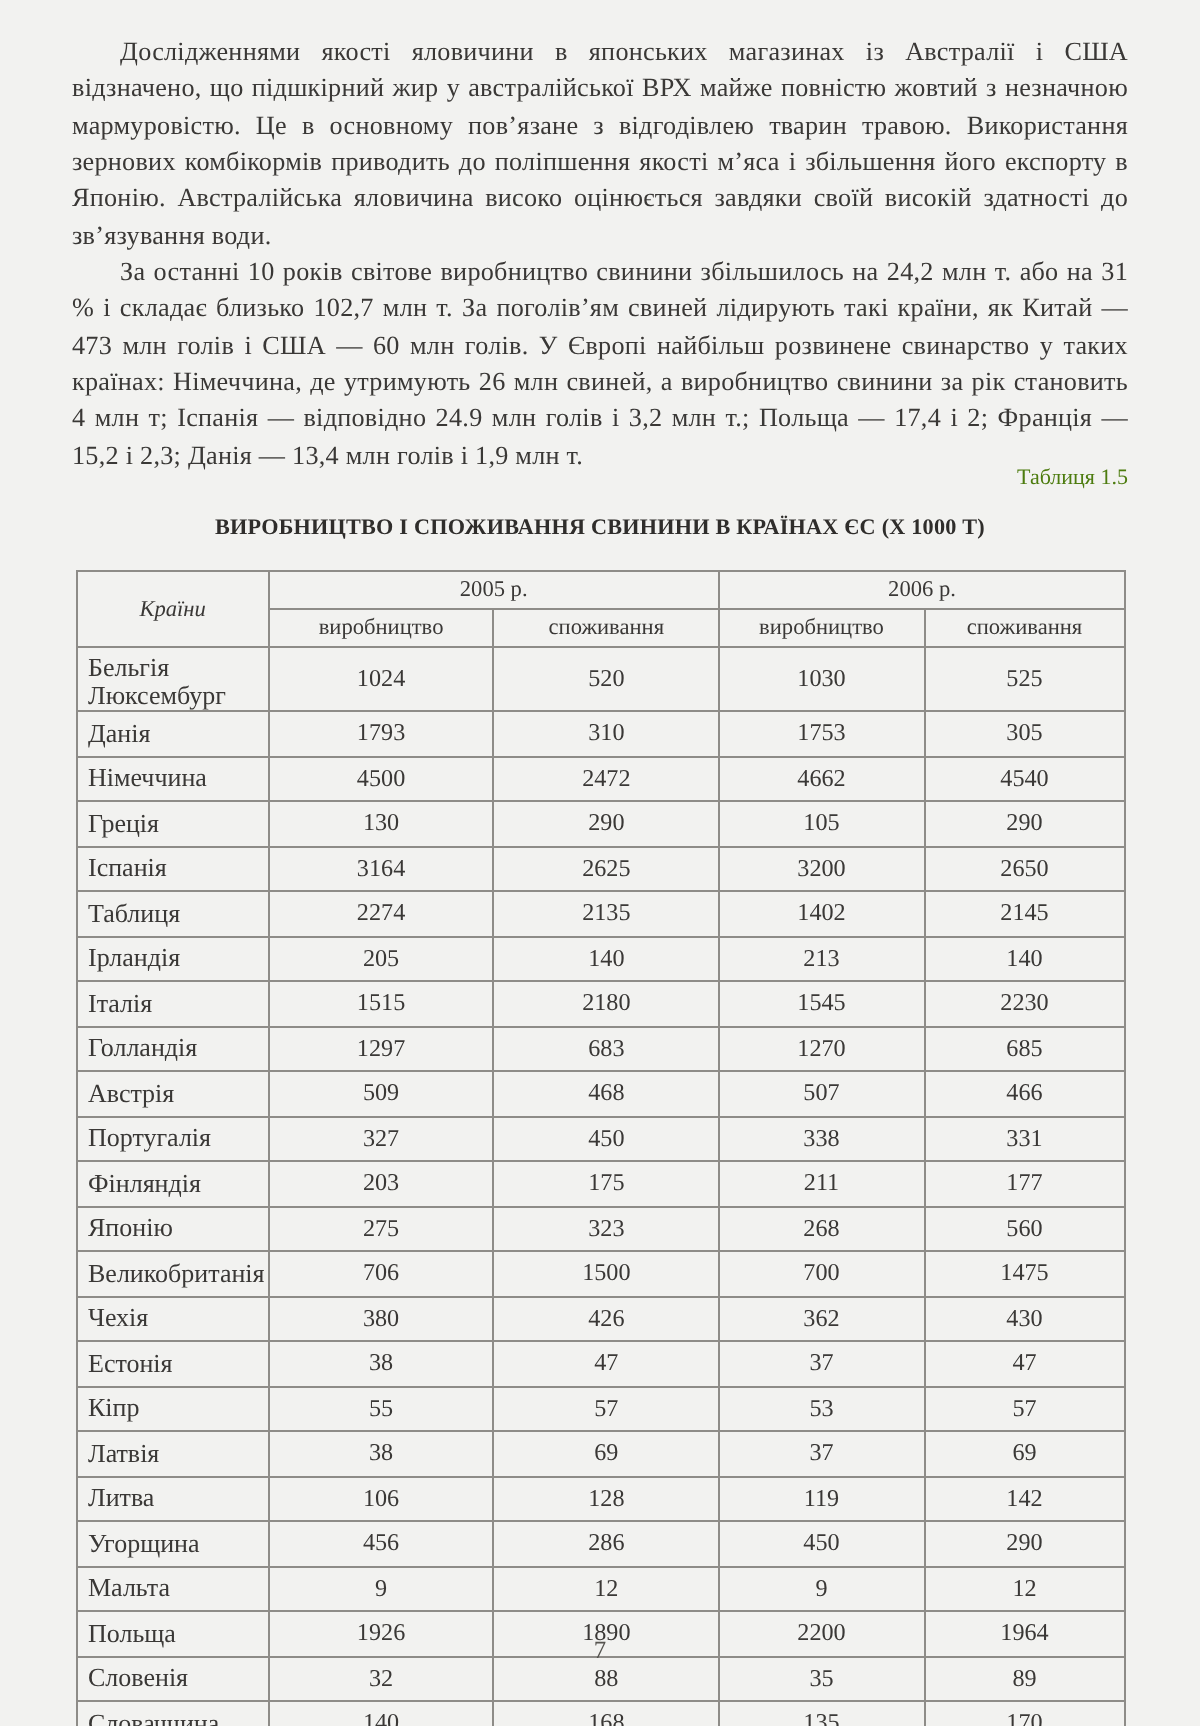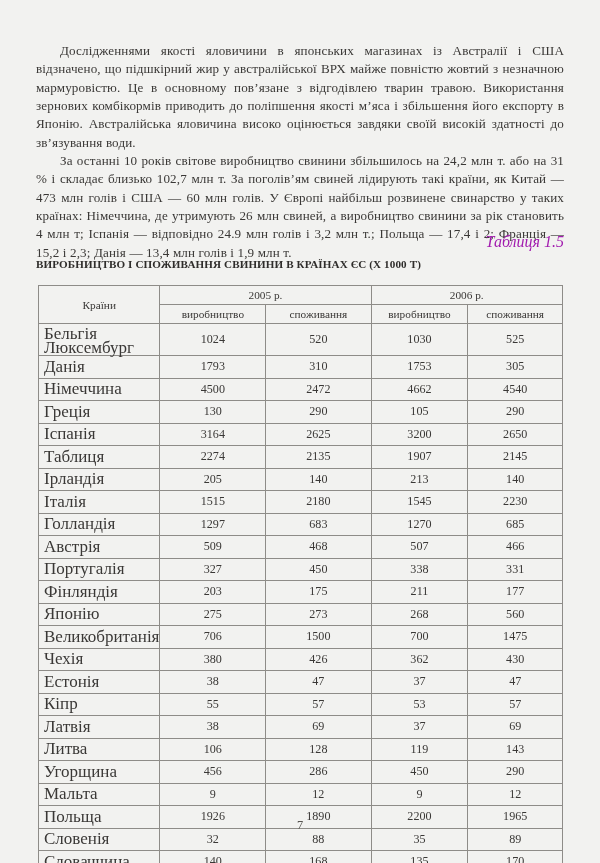--- a/index.html
+++ b/index.html
@@ -18,48 +18,47 @@
   .page {
     position: relative;
     width: 600px;
     height: 863px;
     box-sizing: border-box;
     padding: 0;
   }
   .body-text {
     position: absolute;
     left: 36px;
-    top: 42px;
+    top: 17px;
     width: 528px;
     font-size: 13.1px;
     line-height: 18.35px;
     text-align: justify;
     text-justify: inter-word;
     color: #3a3836;
     letter-spacing: 0.01em;
   }
   .body-text p {
     margin: 0;
     text-indent: 24px;
     text-align: justify;
   }
   .table-caption {
     position: absolute;
     right: 36px;
     top: 233px;
-    font-style: italic;
-    font-size: 16px;
-    color: #a21caf;
+    font-size: 11px;
+    color: #4d7c0f;
   }
   .table-title {
     position: absolute;
     left: 36px;
     top: 258px;
     width: 528px;
-    text-align: left;
+    text-align: center;
     font-weight: bold;
     font-size: 11.1px;
     letter-spacing: 0.01em;
     color: #2f2d2b;
   }
   table.data {
     position: absolute;
     left: 38px;
     top: 285px;
     width: 525px;
@@ -76,36 +75,37 @@
   }
   table.data thead th {
     text-align: center;
     height: 18px;
     font-size: 11.3px;
     color: #3a3836;
   }
   th.countries-head {
     width: 83px;
     text-align: center;
+    font-style: italic;
   }
   th.yr {
     font-size: 11.6px;
   }
   th.sub {
     font-size: 11.2px;
   }
   table.data tbody td {
     height: 21.5px;
     text-align: center;
     font-size: 12.1px;
   }
   table.data tbody td.country {
     text-align: left;
     padding-left: 5px;
-    font-size: 17px;
+    font-size: 13px;
     line-height: 14px;
   }
   tr.two-line td {
     height: 37px;
   }
   tr.two-line td.country {
     vertical-align: top;
     padding-top: 3px;
   }
   .page-number {
@@ -183,21 +183,21 @@
           <td class="country">Іспанія</td>
           <td>3164</td>
           <td>2625</td>
           <td>3200</td>
           <td>2650</td>
         </tr>
         <tr>
           <td class="country">Таблиця</td>
           <td>2274</td>
           <td>2135</td>
-          <td>1907</td>
+          <td>1402</td>
           <td>2145</td>
         </tr>
         <tr>
           <td class="country">Ірландія</td>
           <td>205</td>
           <td>140</td>
           <td>213</td>
           <td>140</td>
         </tr>
         <tr>
@@ -231,21 +231,21 @@
         <tr>
           <td class="country">Фінляндія</td>
           <td>203</td>
           <td>175</td>
           <td>211</td>
           <td>177</td>
         </tr>
         <tr>
           <td class="country">Японію</td>
           <td>275</td>
-          <td>273</td>
+          <td>323</td>
           <td>268</td>
           <td>560</td>
         </tr>
         <tr>
           <td class="country">Великобританія</td>
           <td>706</td>
           <td>1500</td>
           <td>700</td>
           <td>1475</td>
         </tr>
@@ -275,42 +275,42 @@
           <td>38</td>
           <td>69</td>
           <td>37</td>
           <td>69</td>
         </tr>
         <tr>
           <td class="country">Литва</td>
           <td>106</td>
           <td>128</td>
           <td>119</td>
-          <td>143</td>
+          <td>142</td>
         </tr>
         <tr>
           <td class="country">Угорщина</td>
           <td>456</td>
           <td>286</td>
           <td>450</td>
           <td>290</td>
         </tr>
         <tr>
           <td class="country">Мальта</td>
           <td>9</td>
           <td>12</td>
           <td>9</td>
           <td>12</td>
         </tr>
         <tr>
           <td class="country">Польща</td>
           <td>1926</td>
           <td>1890</td>
           <td>2200</td>
-          <td>1965</td>
+          <td>1964</td>
         </tr>
         <tr>
           <td class="country">Словенія</td>
           <td>32</td>
           <td>88</td>
           <td>35</td>
           <td>89</td>
         </tr>
         <tr>
           <td class="country">Словаччина</td>

